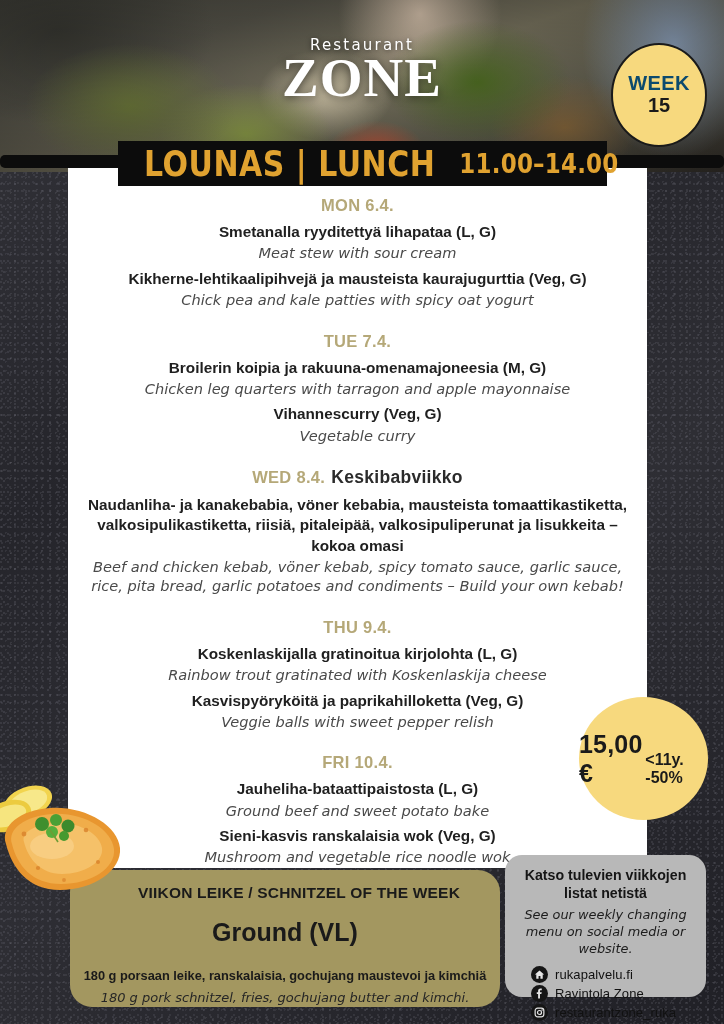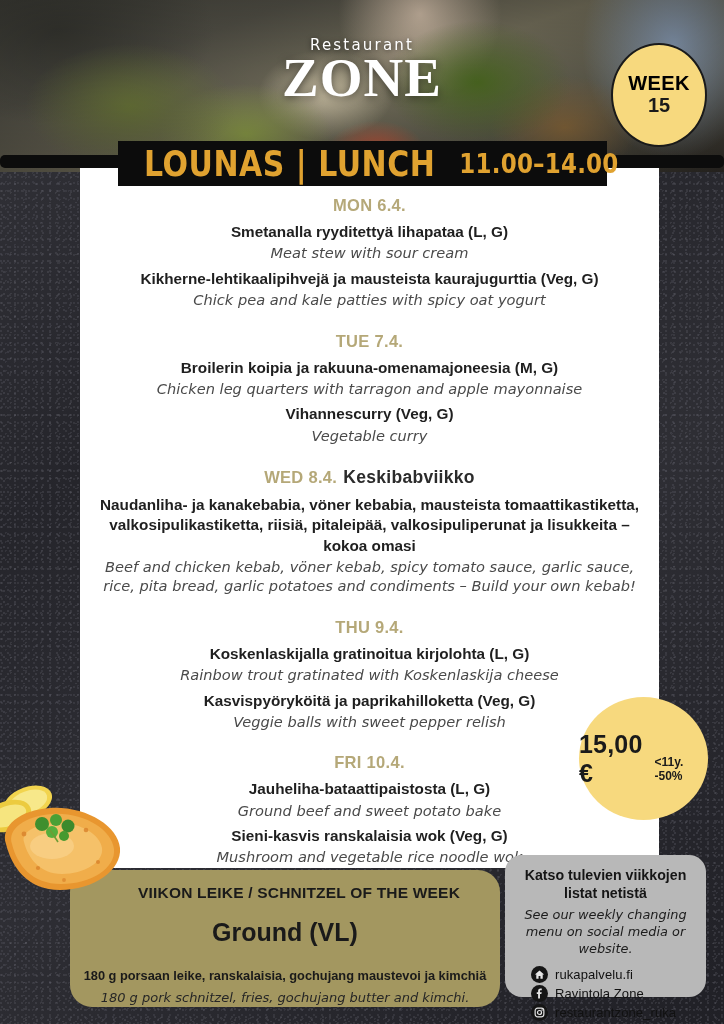--- a/index.html
+++ b/index.html
@@ -40,55 +40,55 @@
   .logo{position:absolute;left:0;right:0;top:36px;text-align:center;z-index:4;}
   .logo-sub{color:#fff;font-size:15px;letter-spacing:2.2px;font-weight:400;
     text-shadow:0 1px 5px rgba(0,0,0,.6);font-family:"DejaVu Sans",sans-serif;}
   .logo-main{color:#fff;font-family:"Liberation Serif",serif;font-weight:700;
     font-size:55px;line-height:.95;letter-spacing:1px;margin-top:-2px;
     text-shadow:0 2px 8px rgba(0,0,0,.5);}
 
   .week-badge{position:absolute;right:17px;top:43px;width:92px;height:100px;
     border-radius:50%;background:#f7d97e;border:2.5px solid #1a1a1a;z-index:6;
     display:flex;flex-direction:column;align-items:center;justify-content:center;}
-  .week-badge .wb-1{font-size:20px;font-weight:700;color:#000000;letter-spacing:.4px;line-height:1.05;}
+  .week-badge .wb-1{font-size:20px;font-weight:700;color:#0c4a6e;letter-spacing:.4px;line-height:1.05;}
   .week-badge .wb-2{font-size:20px;font-weight:700;color:#1a1a1a;line-height:1.15;}
 
   .hero-blackbar{position:absolute;left:0;top:155px;width:724px;height:13px;
     background:#0c0c0c;border-radius:5px;z-index:5;}
   .lunch-banner{position:absolute;left:118px;top:141px;width:489px;height:45px;
     background:#0c0c0c;z-index:7;display:flex;align-items:center;}
   .lb-title{color:#e0a230;font-family:"DejaVu Sans",sans-serif;font-weight:700;
     font-size:30px;letter-spacing:.5px;margin-left:26px;white-space:nowrap;
     transform:scaleY(1.18);transform-origin:center;}
   .lb-time{color:#e0a230;font-family:"DejaVu Sans",sans-serif;font-weight:700;
     font-size:23px;letter-spacing:.2px;margin-left:24px;white-space:nowrap;
     transform:scaleY(1.18);transform-origin:center;}
 
   
-  .menu-panel{position:absolute;left:80px;top:168px;width:579px;height:700px;
+  .menu-panel{position:absolute;left:68px;top:168px;width:579px;height:700px;
     background:#ffffff;z-index:3;}
   .menu-inner{padding:28px 16px 0 16px;text-align:center;}
   .day{margin-bottom:0;}
   .day-head{color:#b5a878;font-weight:700;font-size:16.5px;letter-spacing:.3px;
     margin-bottom:7px;}
   .day-head .hl{color:#2b2b2b;font-size:17.5px;margin-left:6px;}
   .dish-fi{color:#1f1f1f;font-weight:700;font-size:15.3px;line-height:1.33;margin:0 0 1px 0;}
   .dish-en{color:#4a4a4a;font-style:italic;font-size:14.6px;line-height:1.33;margin:0 0 6px 0;
     font-family:"DejaVu Sans",sans-serif;}
   .dish-en.last{margin-bottom:0;}
   .spacer-mon{height:22px;} .spacer-tue{height:22px;}
   .spacer-wed{height:22px;} .spacer-thu{height:22px;}
 
   
   .price-circle{position:absolute;right:16px;top:697px;width:129px;height:123px;
     border-radius:50%;background:#f7d97e;z-index:9;
     display:flex;flex-direction:row;align-items:center;justify-content:center;}
   .price-main{font-size:25px;font-weight:700;color:#1a1a1a;letter-spacing:.2px;}
-  .price-sub{font-size:12px;font-weight:700;color:#1a1a1a;margin-top:20px;}
+  .price-sub{font-size:16px;font-weight:700;color:#1a1a1a;margin-top:20px;}
 
   
   .schnitzel-box{position:absolute;left:70px;top:870px;width:430px;height:137px;
     background:#a39760;border-radius:22px;z-index:6;text-align:center;padding-top:14px;
     box-sizing:border-box;}
   .sb-head{font-size:15.5px;font-weight:700;color:#1a1a1a;letter-spacing:.2px;margin-left:28px;}
   .sb-name{font-size:25px;font-weight:700;color:#1a1a1a;margin-top:16px;}
   .sb-fi{font-size:12.8px;font-weight:700;color:#1a1a1a;margin-top:21px;}
   .sb-en{font-size:13px;font-style:italic;color:#262626;margin-top:7px;
     font-family:"DejaVu Sans",sans-serif;}

